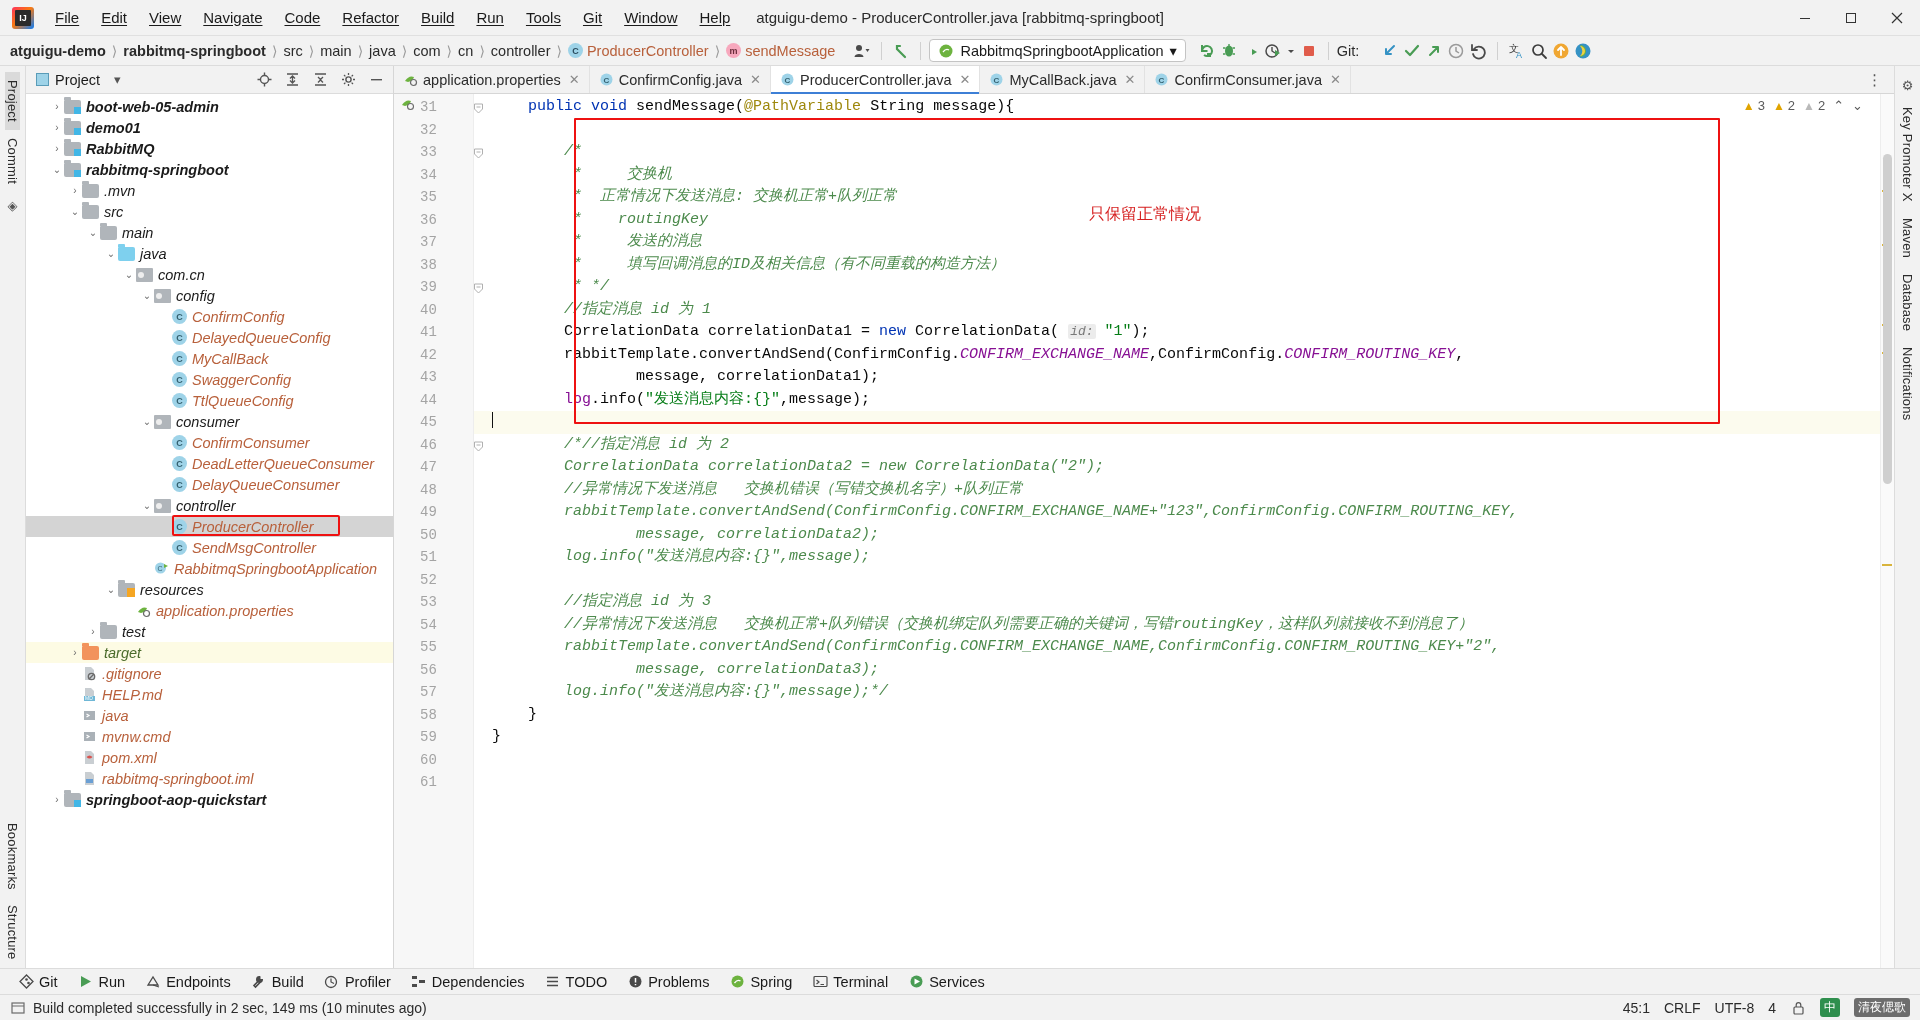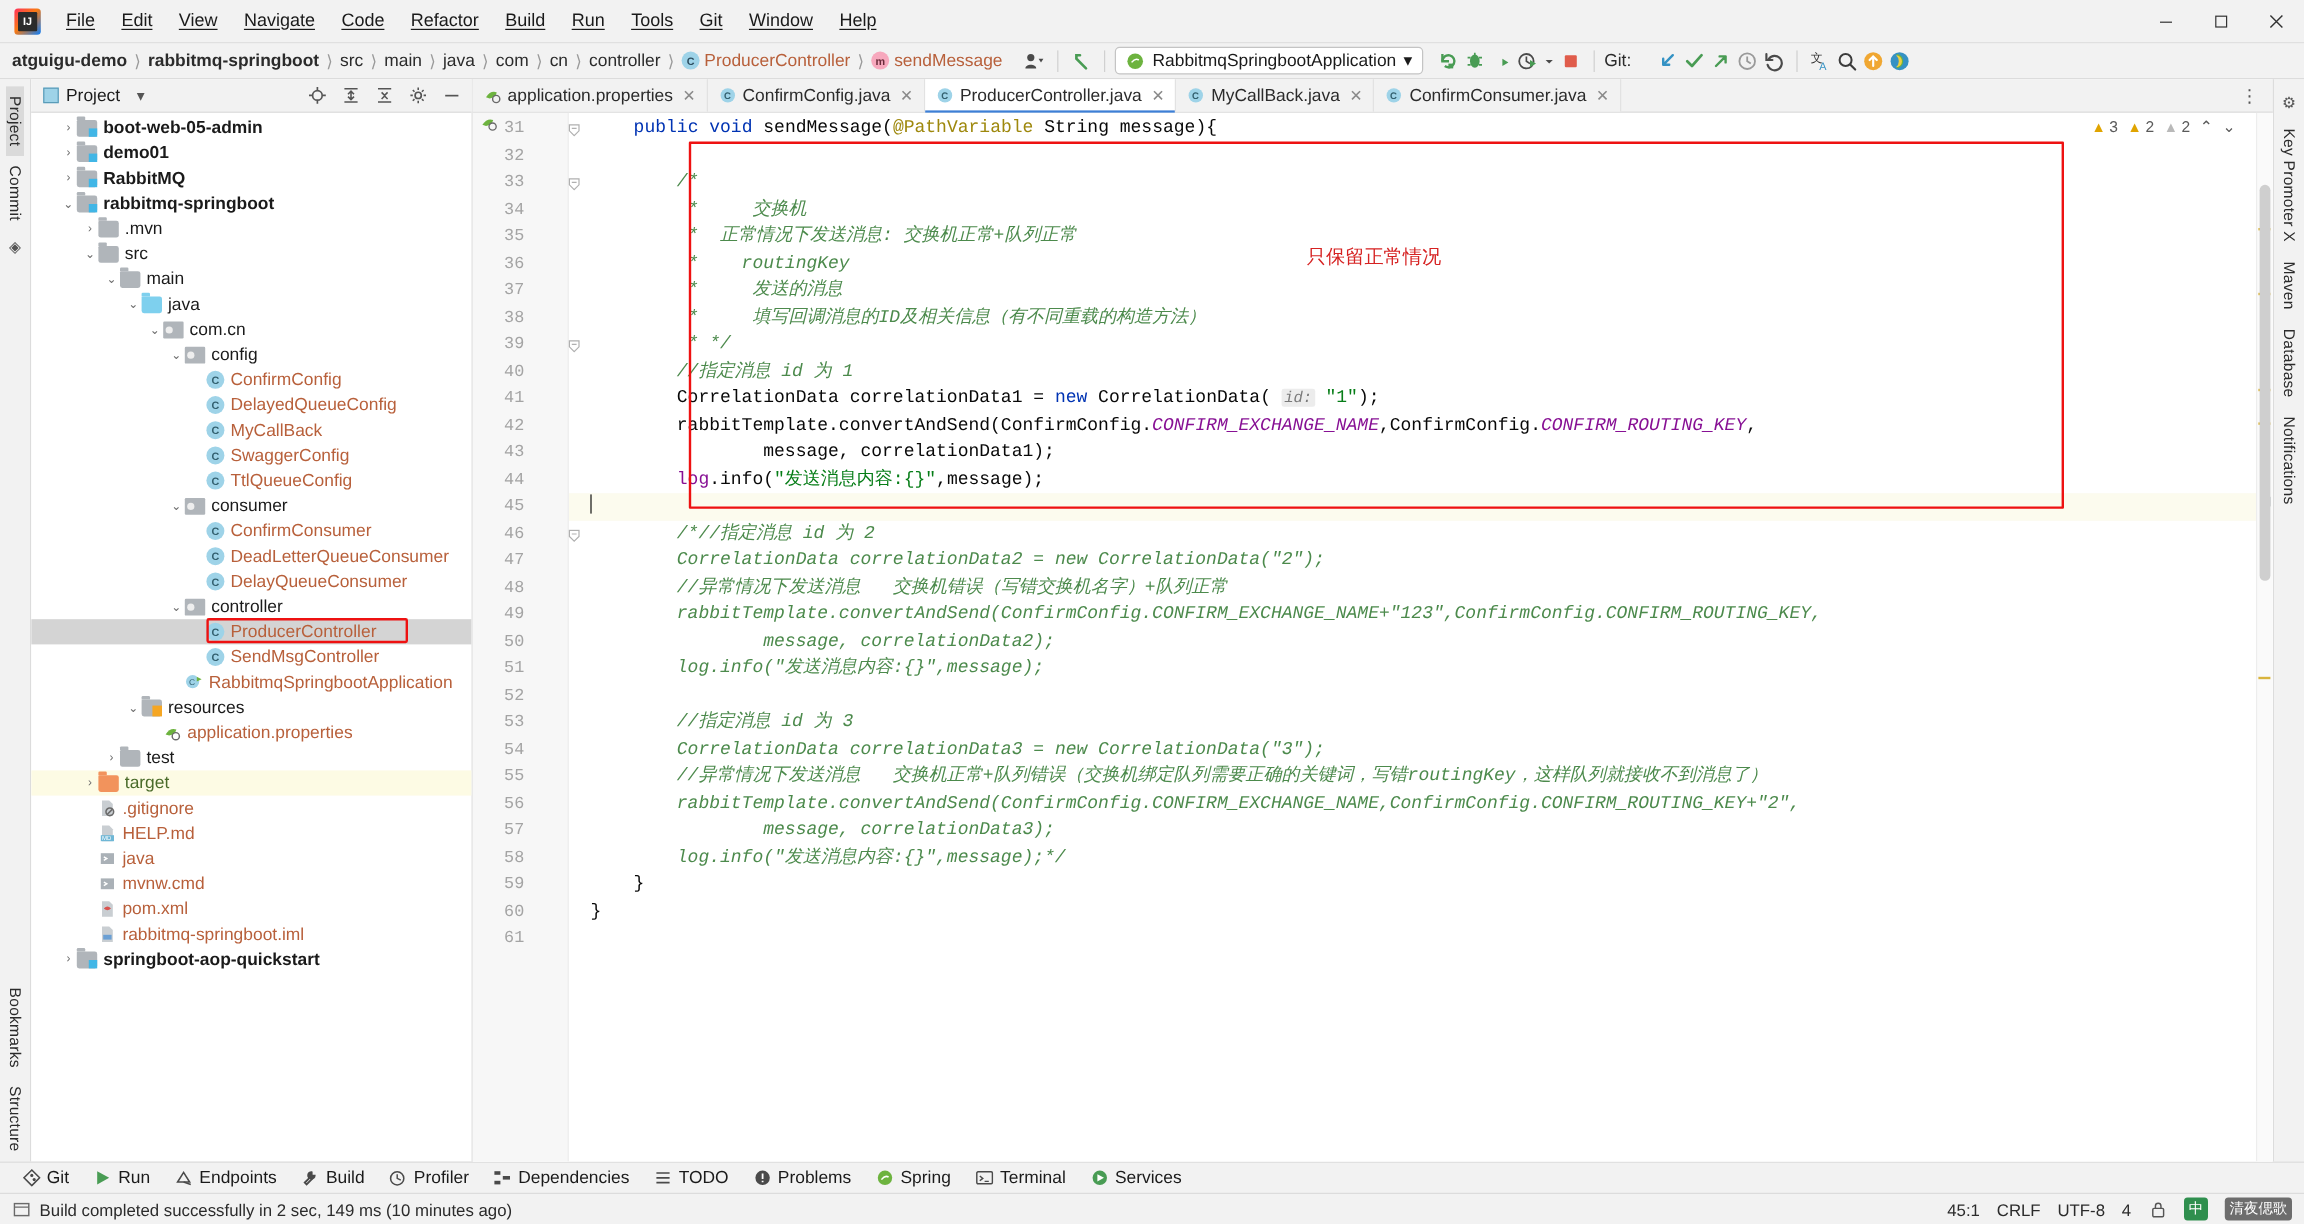--- a/index.html
+++ b/index.html
@@ -99,21 +99,21 @@
   .tnode{
     height:21px;display:flex;align-items:center;white-space:nowrap;position:relative;
     padding-right:4px;
   }
   .tnode.sel{ background:#d4d4d4; }
   .tnode.target-hl{ background:#fdfbe4; }
   .arrow{
     width:14px;min-width:14px;text-align:center;color:#6e6e6e;font-size:10px;flex:none;
     display:inline-block;
   }
-  .tlabel{ color:#1a1a1a; }
+  .tlabel{ color:#1a1a1a;font-style:italic; }
   .tlabel.bold{ font-weight:bold; }
   .tlabel.orange{ color:#b8603b; }
   .tlabel.green{ color:#4a6b2a; }
 
   
   .fi{ width:17px;height:14px;margin-right:5px;flex:none;position:relative;display:inline-block; }
   .fi-plain{ background:#b0b5ba;border-radius:1px 2px 2px 2px; }
   .fi-plain:before{ content:"";position:absolute;left:0;top:-3px;width:7px;height:3px;background:#b0b5ba;border-radius:1px 1px 0 0; }
   .fi-mod:after{ content:"";position:absolute;right:0;bottom:0;width:7px;height:7px;background:#41b6e6; }
   .fi-src{ background:#7ed0ee;border-radius:1px 2px 2px 2px; }
@@ -244,20 +244,21 @@
       <div class="menu-item"><span>Navigate</span></div>
       <div class="menu-item"><span>Code</span></div>
       <div class="menu-item"><span>Refactor</span></div>
       <div class="menu-item"><span>Build</span></div>
       <div class="menu-item"><span>Run</span></div>
       <div class="menu-item"><span>Tools</span></div>
       <div class="menu-item"><span>Git</span></div>
       <div class="menu-item"><span>Window</span></div>
       <div class="menu-item"><span>Help</span></div>
     </div>
+    <div class="win-title">atguigu-demo - ProducerController.java [rabbitmq-springboot]</div>
     <div class="win-ctrls">
       <div class="win-btn">
         <svg width="12" height="12" viewBox="0 0 12 12">
             <rect x="1" y="6" width="10" height="1" fill="#333"></rect>
           </svg>
       </div>
       <div class="win-btn">
         <svg width="12" height="12" viewBox="0 0 12 12">
             <rect x="1.5" y="1.5" width="9" height="9" fill="none" stroke="#333" stroke-width="1"></rect>
           </svg>
@@ -819,21 +820,20 @@
             <div class="cl"><span class="fld">        log</span><span>.info(</span><span class="str">"发送消息内容:{}"</span><span>,message);</span></div>
             <div class="cl hl"><span class="caret"></span></div>
             <div class="cl"><span class="cmt">        /*//指定消息 id 为 2</span></div>
             <div class="cl"><span class="cmt">        CorrelationData correlationData2 = new CorrelationData("2");</span></div>
             <div class="cl"><span class="cmt">        //异常情况下发送消息   交换机错误（写错交换机名字）+队列正常</span></div>
             <div class="cl"><span class="cmt">        rabbitTemplate.convertAndSend(ConfirmConfig.CONFIRM_EXCHANGE_NAME+"123",ConfirmConfig.CONFIRM_ROUTING_KEY,</span></div>
             <div class="cl"><span class="cmt">                message, correlationData2);</span></div>
             <div class="cl"><span class="cmt">        log.info("发送消息内容:{}",message);</span></div>
             <div class="cl"></div>
             <div class="cl"><span class="cmt">        //指定消息 id 为 3</span></div>
-            <div class="cl"><span class="cmt">        CorrelationData correlationData3 = new CorrelationData("3");</span></div>
             <div class="cl"><span class="cmt">        //异常情况下发送消息   交换机正常+队列错误（交换机绑定队列需要正确的关键词，写错routingKey，这样队列就接收不到消息了）</span></div>
             <div class="cl"><span class="cmt">        rabbitTemplate.convertAndSend(ConfirmConfig.CONFIRM_EXCHANGE_NAME,ConfirmConfig.CONFIRM_ROUTING_KEY+"2",</span></div>
             <div class="cl"><span class="cmt">                message, correlationData3);</span></div>
             <div class="cl"><span class="cmt">        log.info("发送消息内容:{}",message);*/</span></div>
             <div class="cl"><span>    }</span></div>
             <div class="cl"><span>}</span></div>
             <div class="cl"></div>
           </div>
         <div class="inspect">
           <span class="ibadge">

